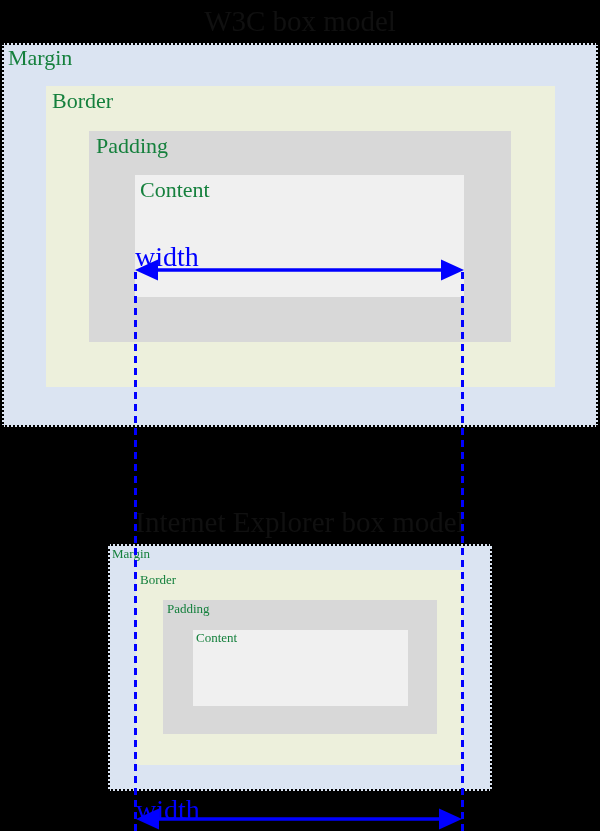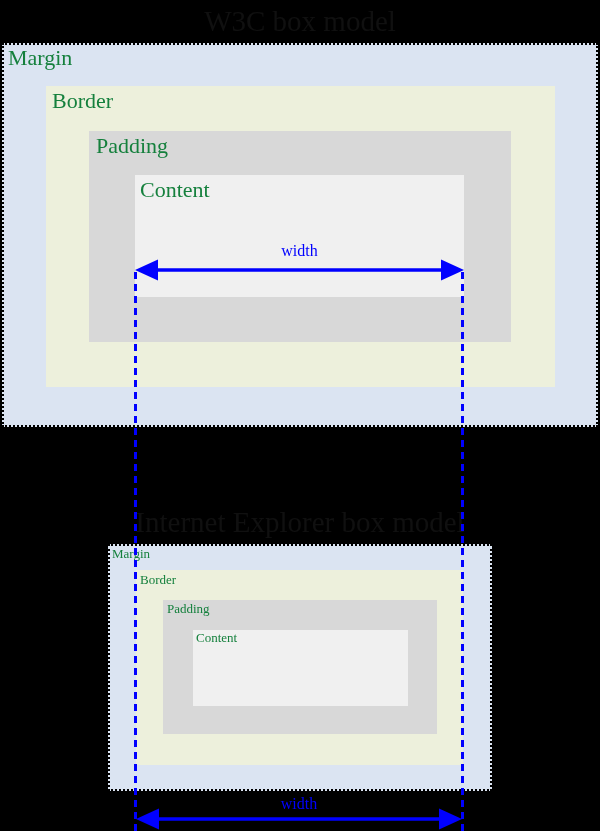--- a/index.html
+++ b/index.html
@@ -15,22 +15,22 @@
   .margin-box  { background: var(--c-margin);  border: 2px dotted var(--c-outline); }
   .border-box  { background: var(--c-border);  }
   .padding-box { background: var(--c-padding); }
   .content-box { background: var(--c-content); }
 
   .lbl { position: absolute; color: #15803d; line-height: 1.1; white-space: nowrap; }
   .lbl-lg { font-size: 22px; }
   .lbl-sm { font-size: 13px; }
 
   .width-lbl {
-    position: absolute; text-align: center;
-    color: var(--c-accent); font-size: 16px; line-height: 1;
+    position: absolute; 
+    color: var(--c-accent); font-size: 28px; line-height: 1;
   }
 
   .title {
     position: absolute; left: 0; width: 600px; text-align: center;
     color: var(--c-title); font-size: 29px; line-height: 1.1;
   }
 
   svg.overlay { position: absolute; left: 0; top: 0; pointer-events: none; }
   .dim-line   { stroke: var(--c-accent); stroke-width: 3.5; }
   .dash-line  { stroke: var(--c-accent); stroke-width: 3; stroke-dasharray: 7 5; }

